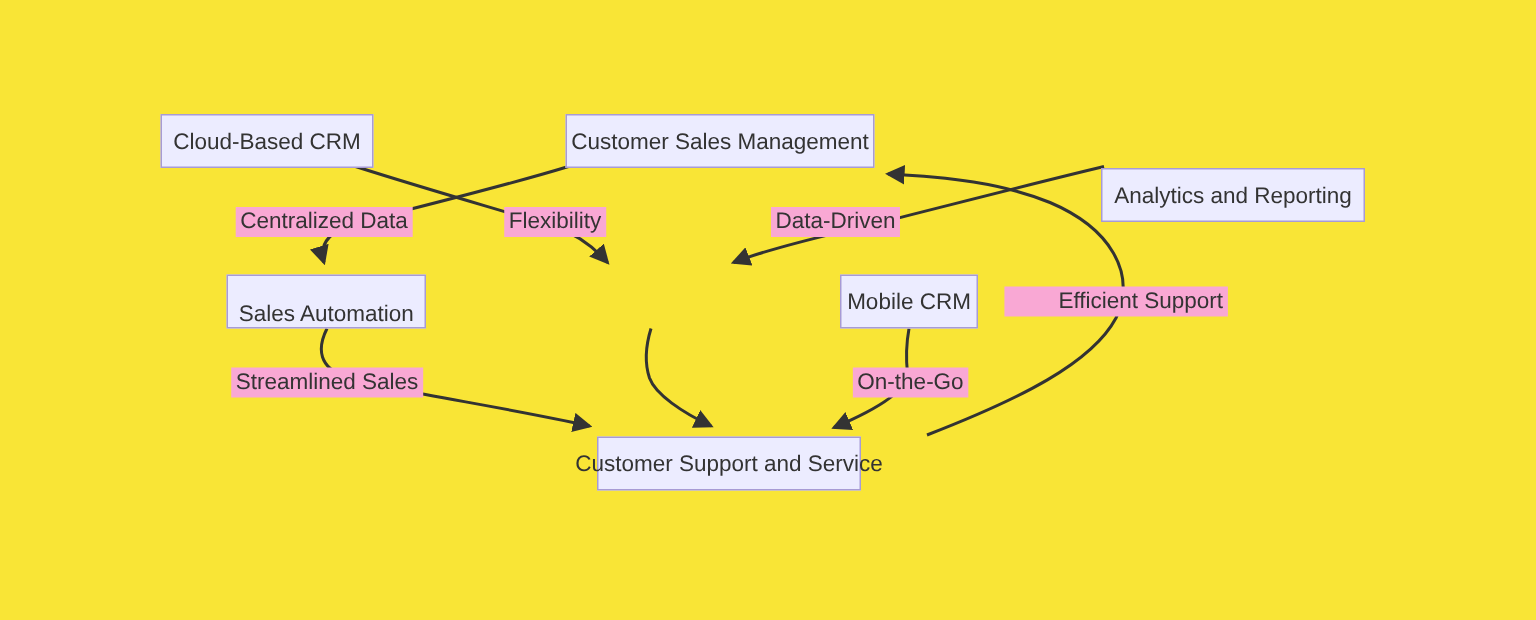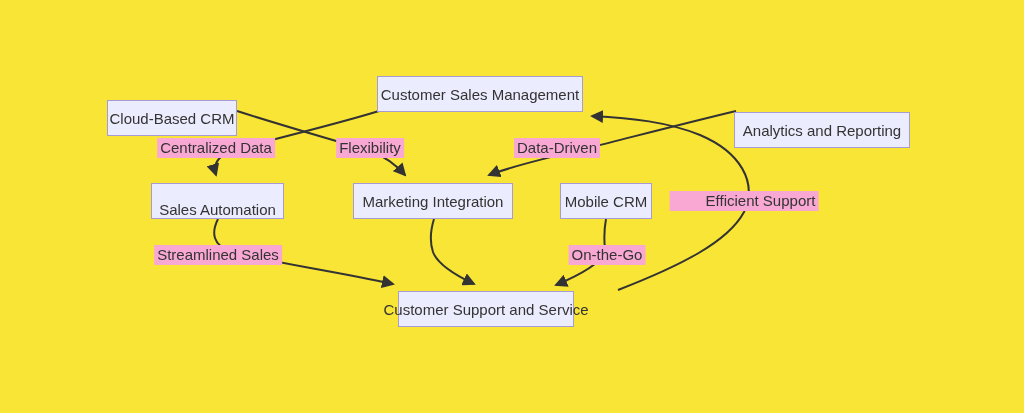--- a/index.html
+++ b/index.html
@@ -44,21 +44,21 @@
     transform: translate(-50%, -50%);
     background: #f9a8d4;
     color: #333333;
     font-size: 15px;
     line-height: 20px;
     padding: 0 3px;
     white-space: nowrap;
   }
 
   
-  #node-cloud      { left: 107px; top: 76px;  width: 130px; height: 36px; margin-top: 24px; }
+  #node-cloud      { left: 107px; top: 76px;  width: 142px; height: 36px; }
   #node-cdm        { left: 377px; top: 76px;  width: 206px; height: 36px; }
   #node-analytics  { left: 734px; top: 76px;  width: 176px; height: 36px; margin-top: 36px; }
   #node-sales      { left: 151px; top: 183px; width: 133px; height: 36px; align-items: flex-end; }
   #node-marketing  { left: 353px; top: 183px; width: 160px; height: 36px; }
   #node-mobile     { left: 560px; top: 183px; width: 92px;  height: 36px; text-align: center; }
   #node-support    { left: 398px; top: 291px; width: 176px; height: 36px; }
 
   
   #label-centralized { left: 216px; top: 148px; }
   #label-flexibility { left: 370px; top: 148px; }
@@ -100,23 +100,20 @@
   </div>
   <div class="node" id="node-cdm">
     <span>Customer Sales Management</span>
   </div>
   <div class="node" id="node-analytics">
     <span>Analytics and Reporting</span>
   </div>
   <div class="node" id="node-sales">
     <span>Sales Automation</span>
   </div>
-  <div class="node" id="node-marketing">
-    <span>Marketing Integration</span>
-  </div>
   <div class="node" id="node-mobile">
     <span>Mobile CRM</span>
   </div>
   <div class="node" id="node-support">
     <span>Customer Support and Service</span>
   </div>
 
   <div class="edge-label" id="label-flexibility">Flexibility</div>
   <div class="edge-label" id="label-centralized">Centralized Data</div>
   <div class="edge-label" id="label-datadriven">Data-Driven</div>

